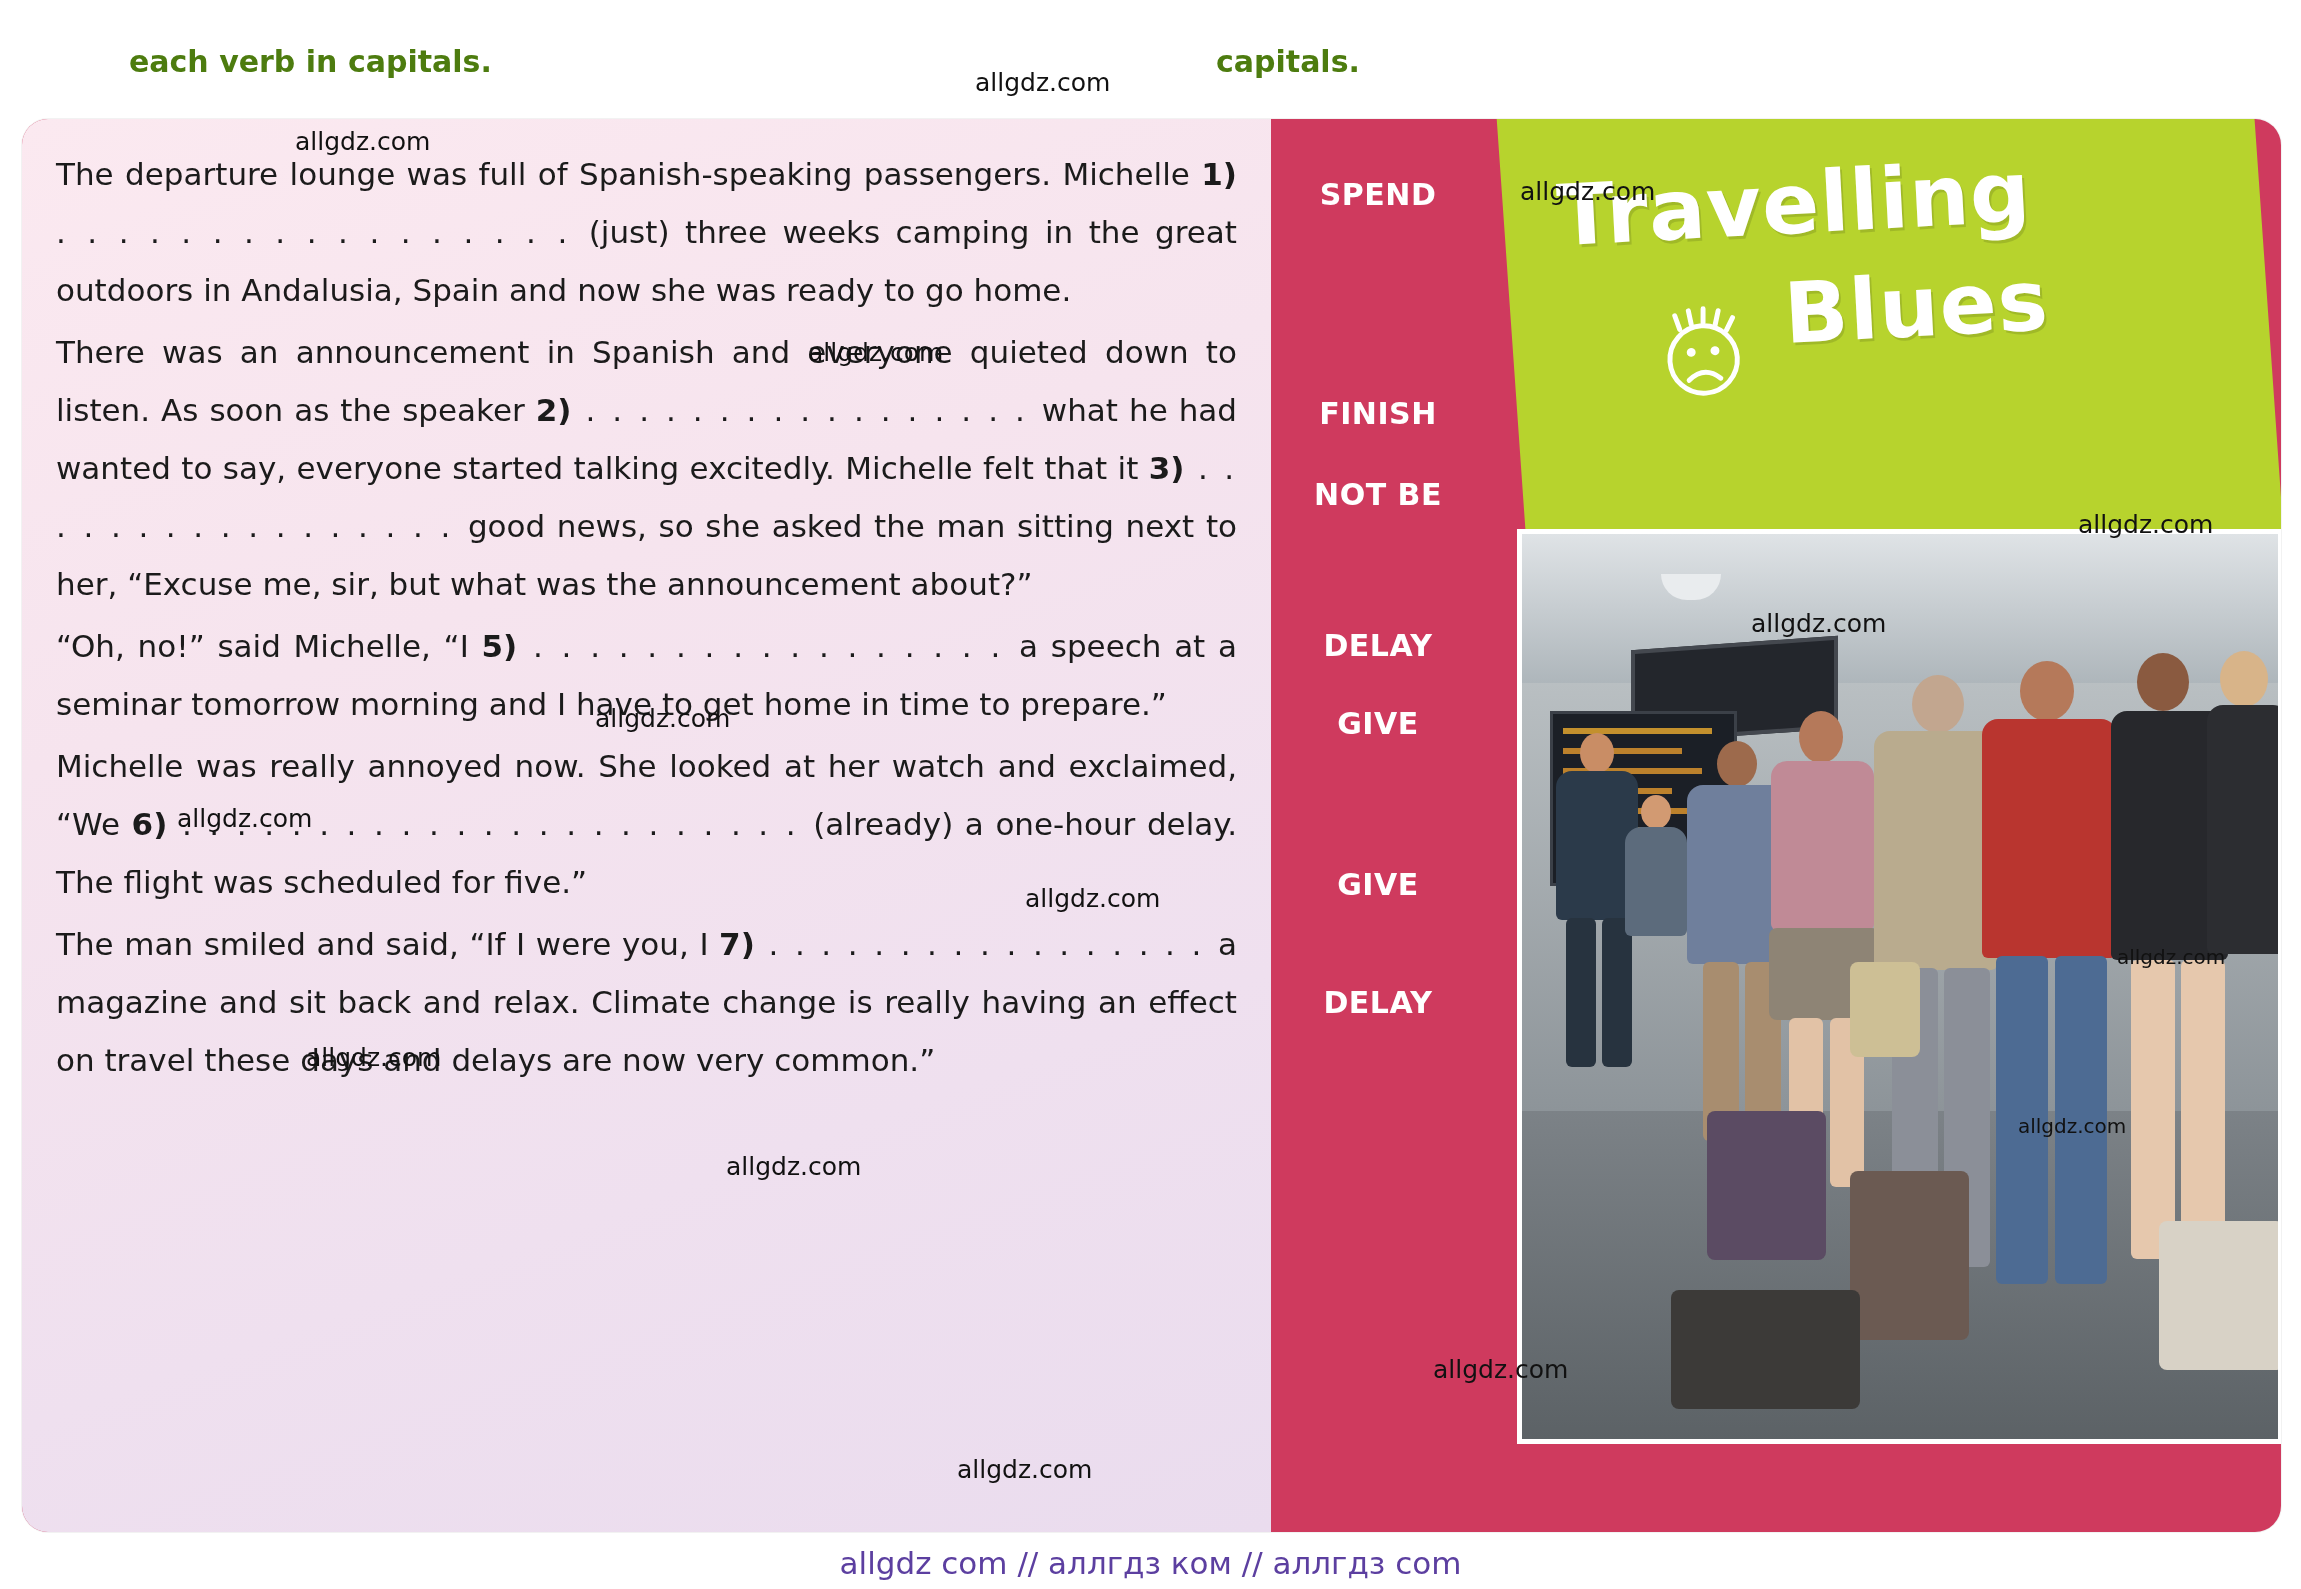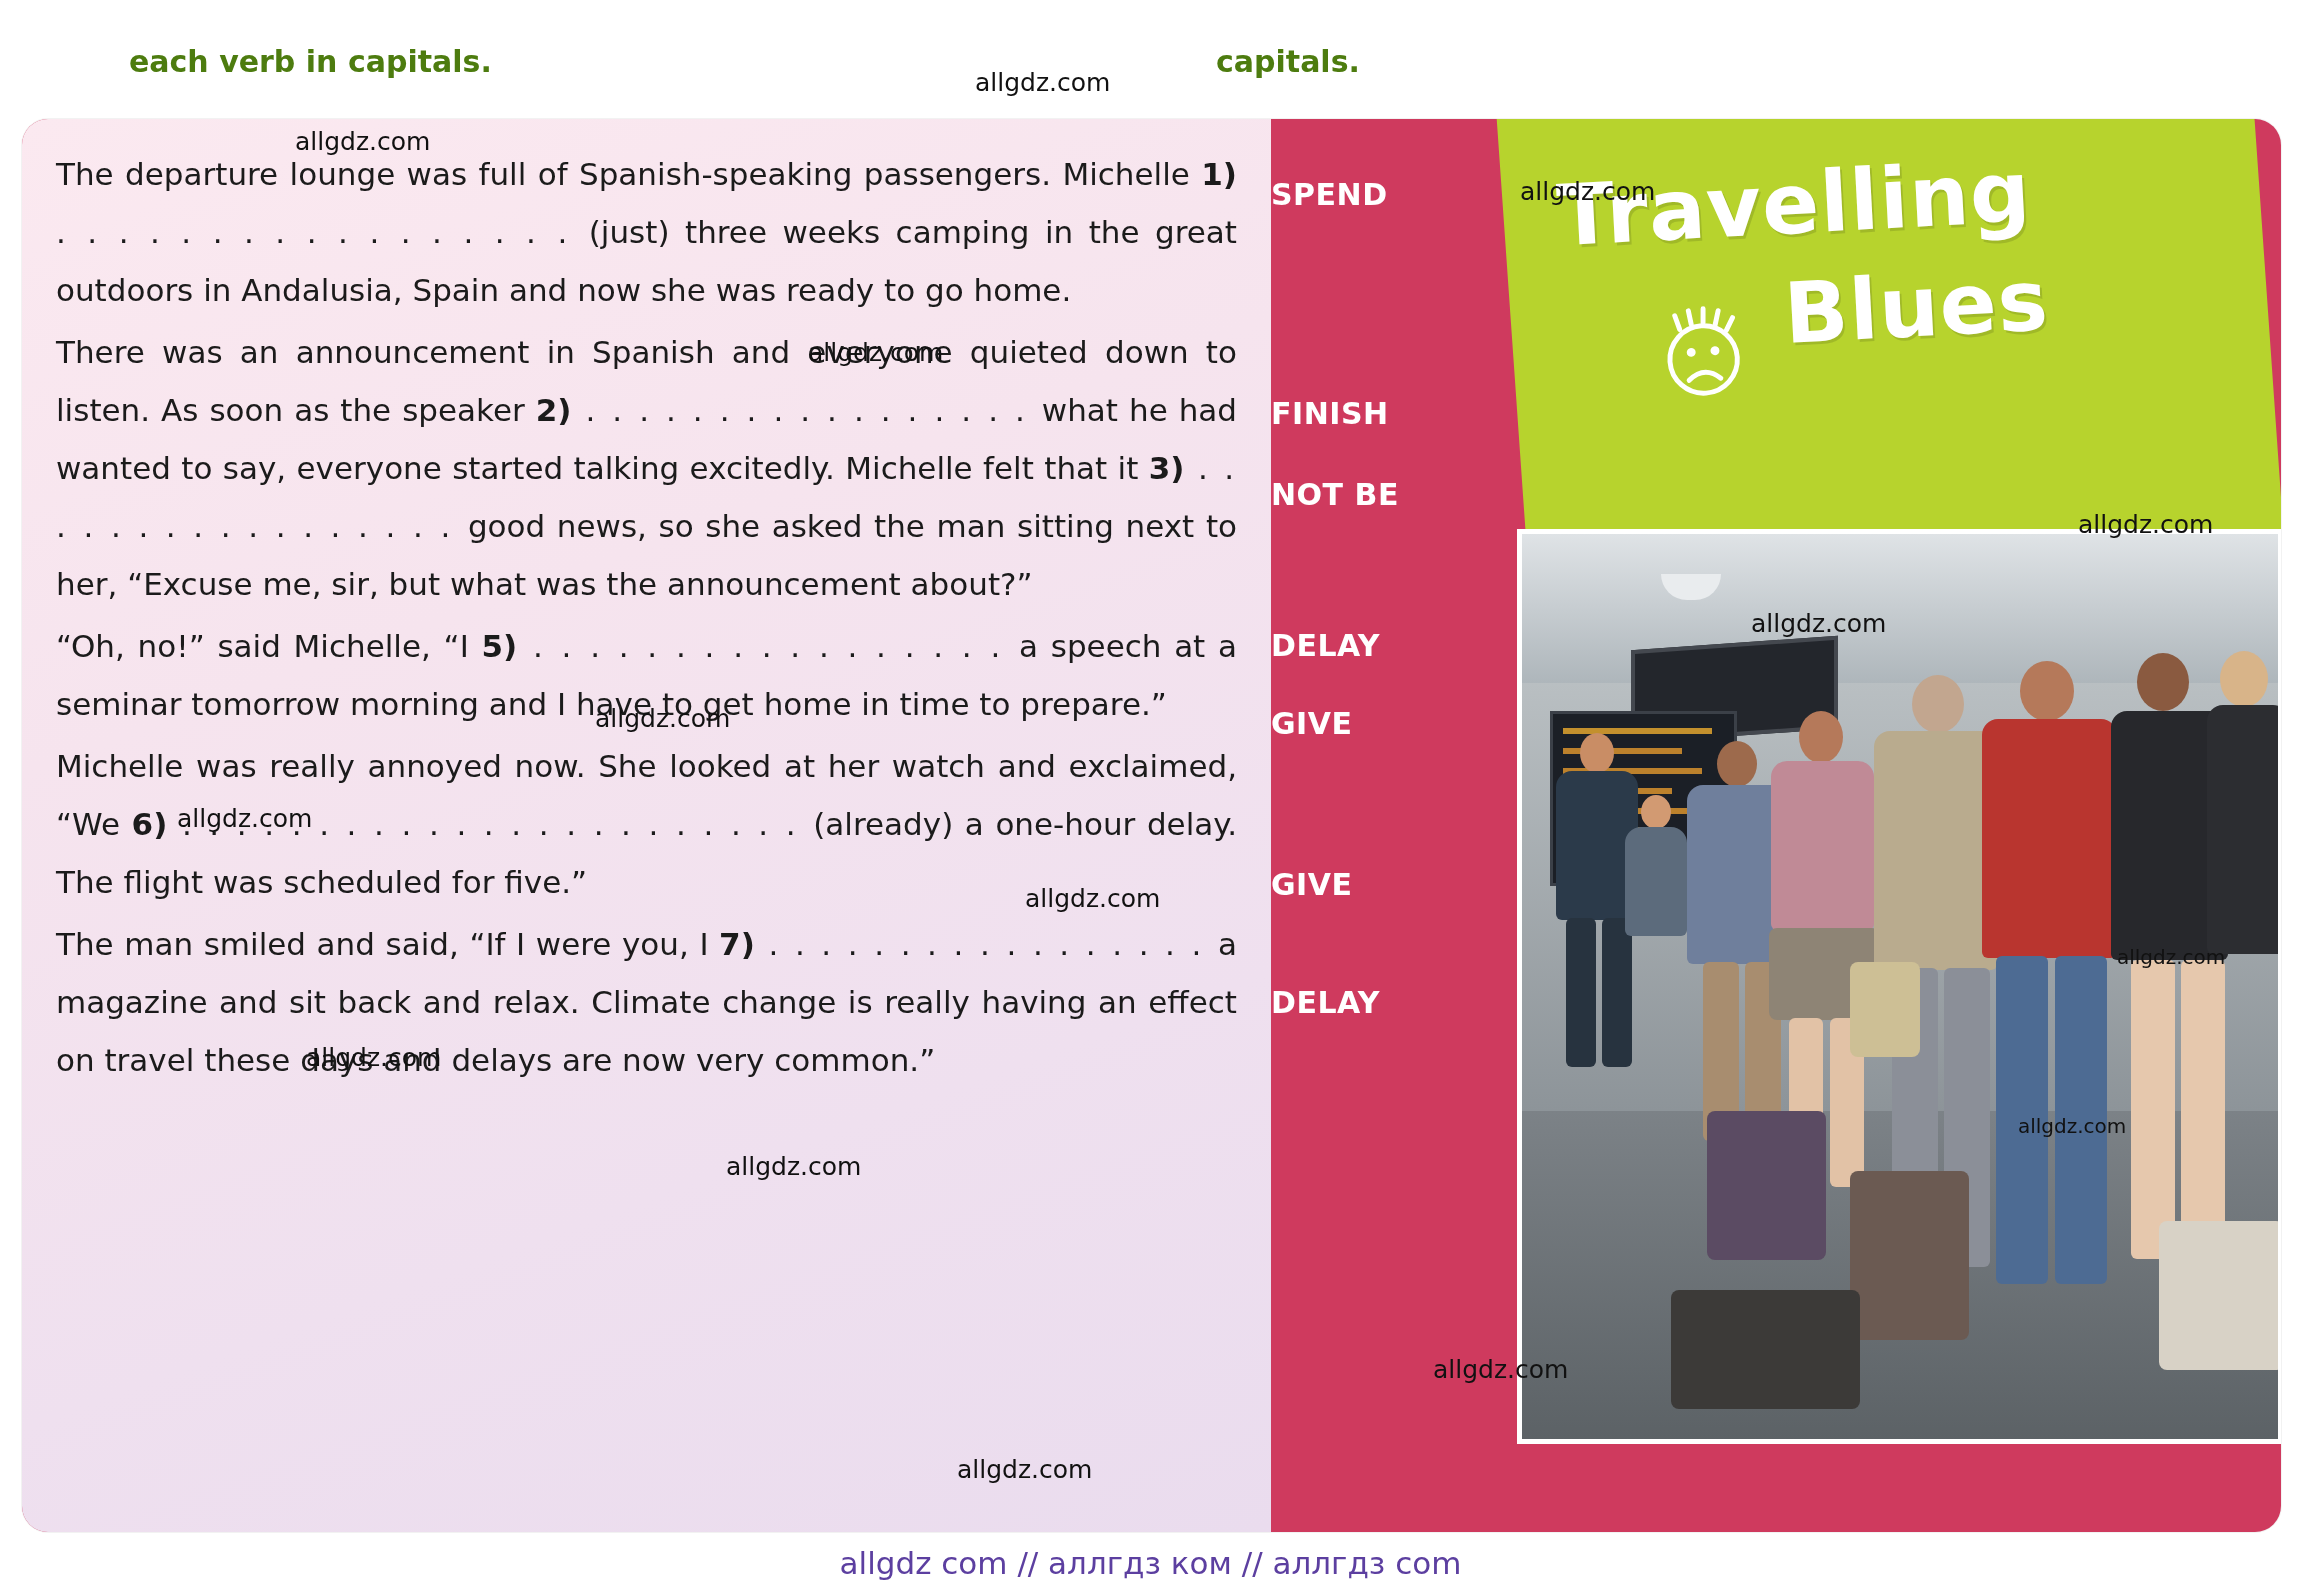--- a/index.html
+++ b/index.html
@@ -87,21 +87,21 @@
   .verbs {
     position: absolute;
     left: 1249px;
     top: 0;
     width: 214px;
     height: 100%;
   }
   .verb {
     position: absolute;
     width: 214px;
-    text-align: left;
+    text-align: center;
     color: #ffffff;
     font-weight: bold;
     font-size: 30px;
     letter-spacing: 0.5px;
     font-family: "DejaVu Sans", sans-serif;
   }
 
   
   .right-area {
     position: absolute;

